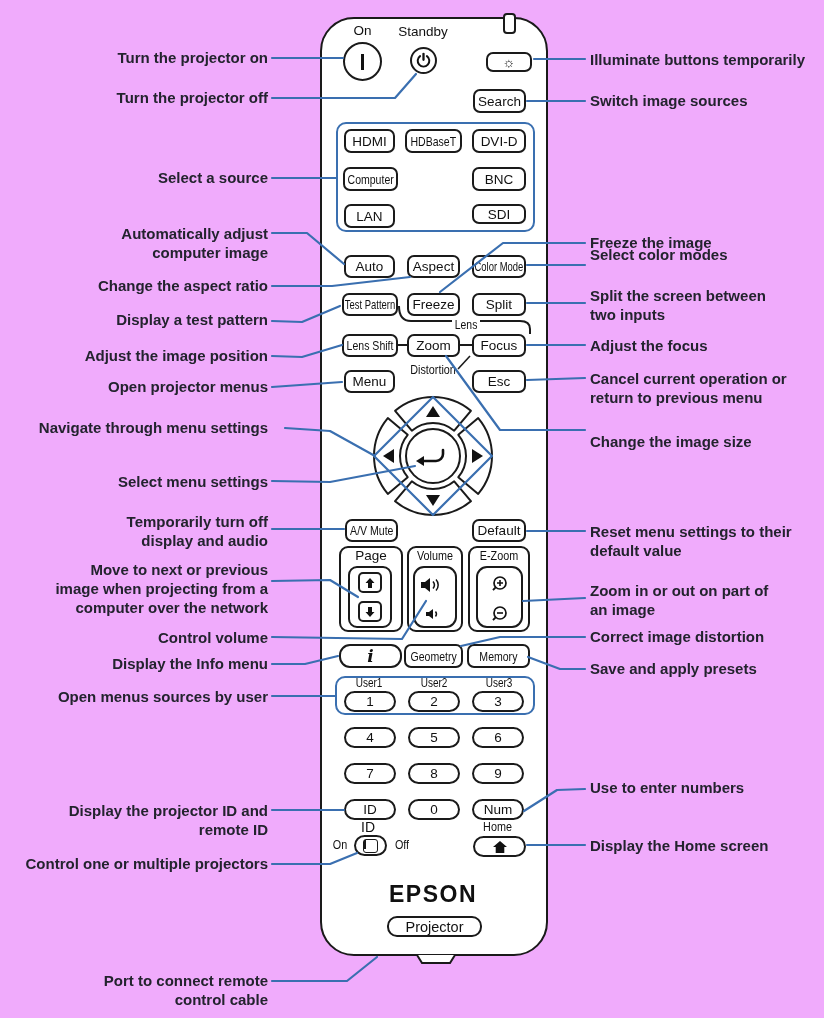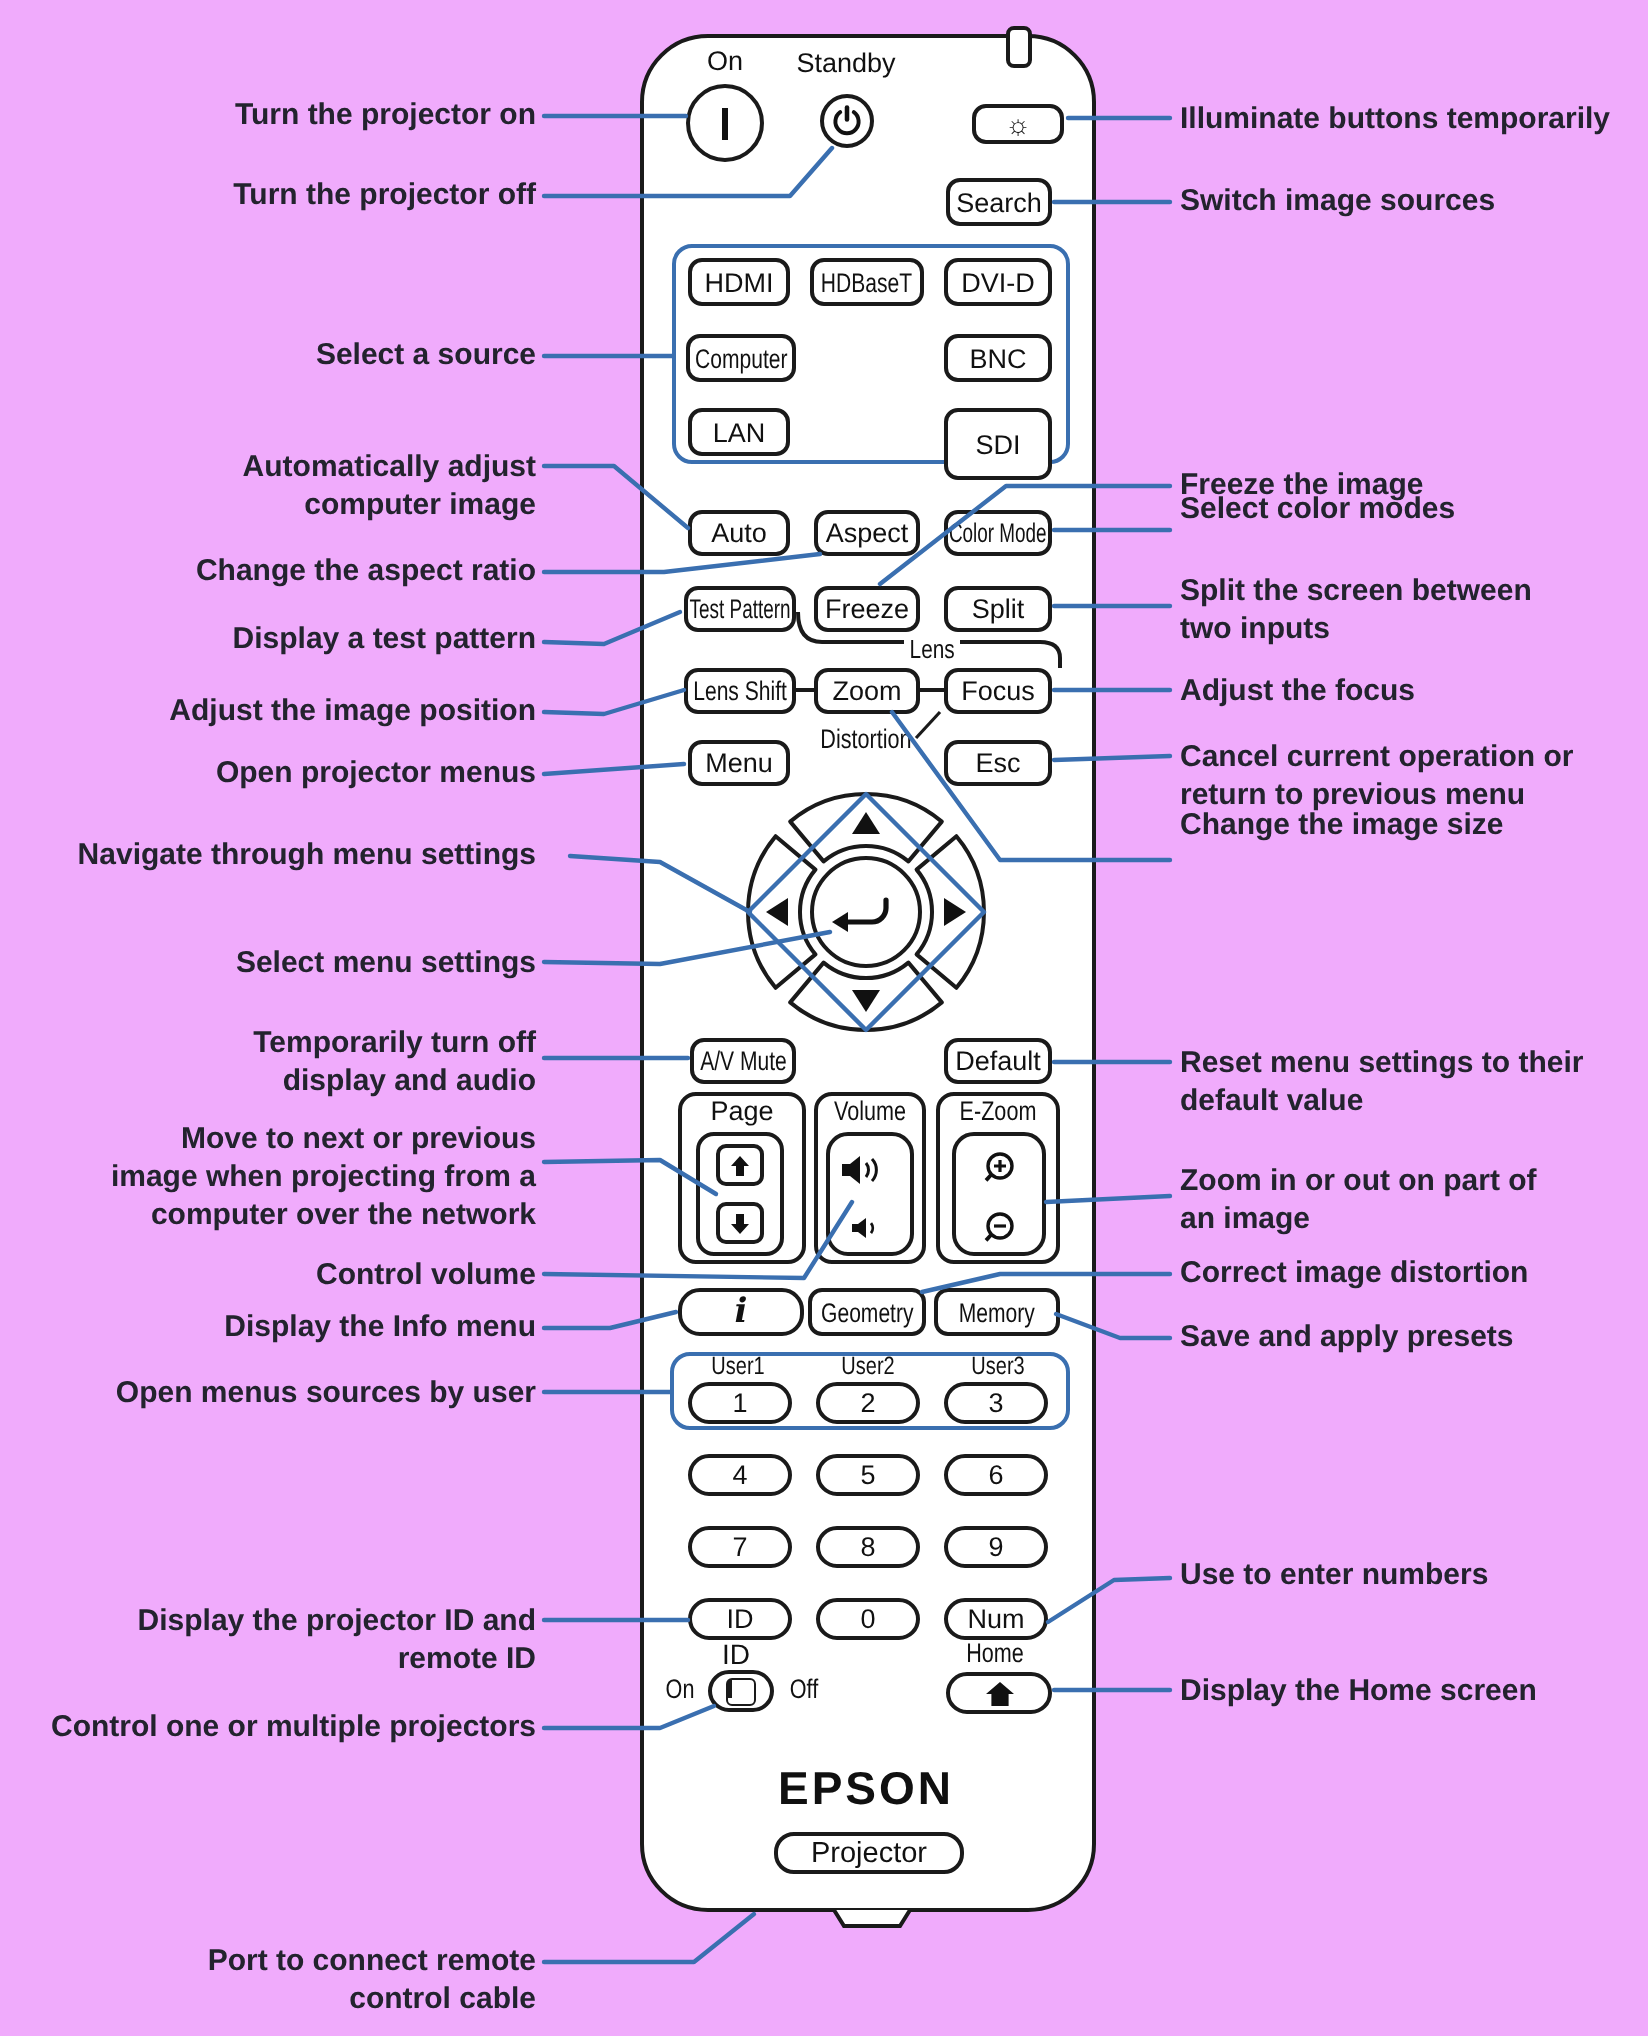--- a/index.html
+++ b/index.html
@@ -77,21 +77,21 @@
     </div>
   <div class="btn sq" style="left:343px;top:167px;width:55px;height:24px;">
       <span>Computer</span>
     </div>
   <div class="btn" style="left:472px;top:167px;width:54px;height:24px;">
       <span>BNC</span>
     </div>
   <div class="btn" style="left:344px;top:204px;width:51px;height:24px;">
       <span>LAN</span>
     </div>
-  <div class="btn" style="left:472px;top:204px;width:54px;height:36px;">
+  <div class="btn" style="left:472px;top:204px;width:54px;height:20px;">
       <span>SDI</span>
     </div>
 
   <div class="btn" style="left:344px;top:255px;width:51px;height:23px;">
       <span>Auto</span>
     </div>
   <div class="btn" style="left:407px;top:255px;width:53px;height:23px;">
       <span>Aspect</span>
     </div>
   <div class="btn sq2" style="left:472px;top:255px;width:54px;height:23px;">
@@ -287,21 +287,21 @@
 
   <div class="co r" style="top:50px;">Illuminate buttons temporarily</div>
   <div class="co r" style="top:91px;">Switch image sources</div>
   <div class="co r" style="top:233px;">Freeze the image</div>
   <div class="co r" style="top:245px;">Select color modes</div>
   <div class="co r" style="top:286px;">Split the screen between
 two inputs</div>
   <div class="co r" style="top:336px;">Adjust the focus</div>
   <div class="co r" style="top:369px;">Cancel current operation or
 return to previous menu</div>
-  <div class="co r" style="top:403px;">Change the image size</div>
+  <div class="co r" style="top:432px;">Change the image size</div>
   <div class="co r" style="top:522px;">Reset menu settings to their
 default value</div>
   <div class="co r" style="top:581px;">Zoom in or out on part of
 an image</div>
   <div class="co r" style="top:627px;">Correct image distortion</div>
   <div class="co r" style="top:659px;">Save and apply presets</div>
   <div class="co r" style="top:778px;">Use to enter numbers</div>
   <div class="co r" style="top:836px;">Display the Home screen</div>
 
   <svg class="overlay" width="824" height="1018" viewBox="0 0 824 1018">

